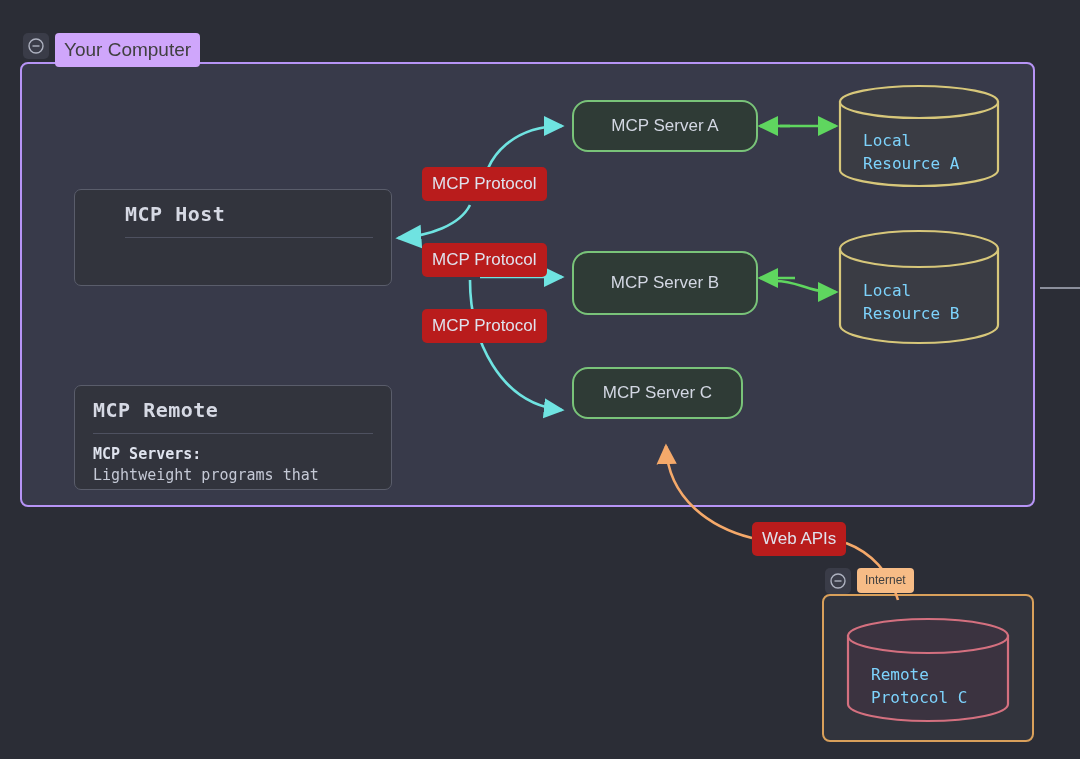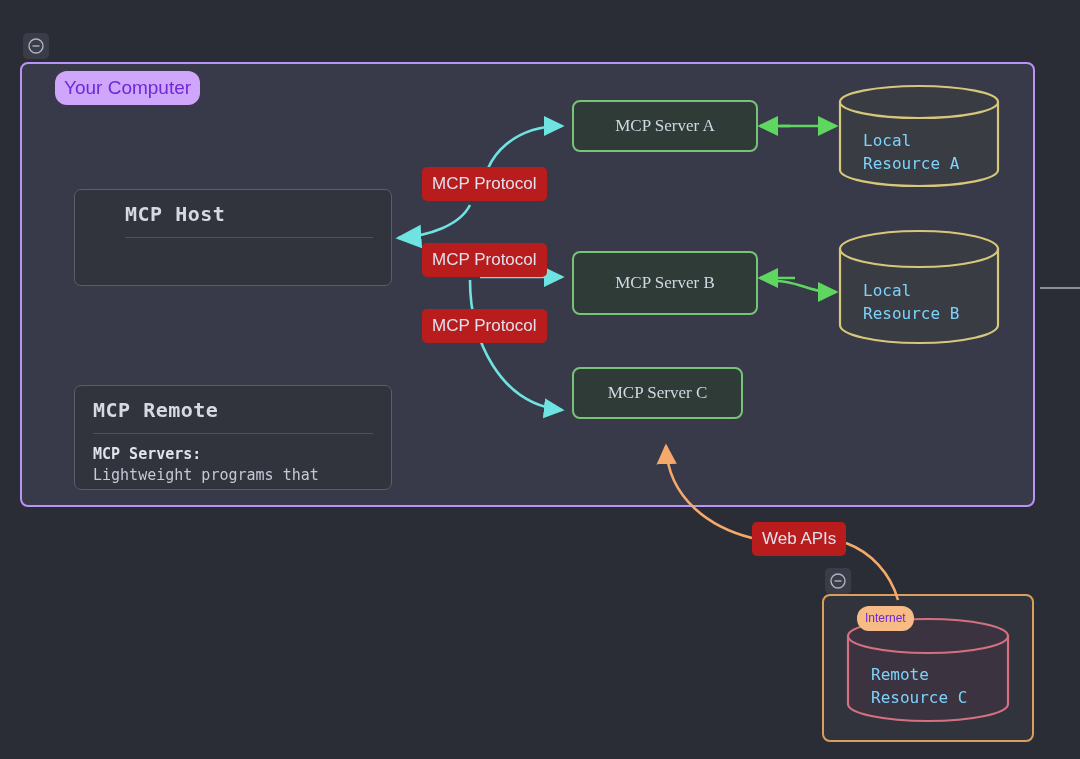--- a/index.html
+++ b/index.html
@@ -26,28 +26,27 @@
   }
   .group-internet{
     left:822px;top:594px;width:212px;height:148px;
     border-color:#d9a05b;
     background:#32343d;
   }
 
   
   .glabel{
     position:absolute;
-    border-radius:12px;
+    border-radius:4px;
     font-size:19px;
     line-height:1;
     padding:7px 9px 8px 9px;
-    color:#6d28d9;
+    color:#404040;
     white-space:nowrap;
     z-index:40;
-    margin-top:38px;
   }
   .glabel-computer{left:55px;top:33px;background:#cfa6fb;}
   .glabel-internet{left:857px;top:568px;background:#f7bc86;font-size:12px;padding:6px 8px 7px 8px;}
 
   
   .collapse{
     position:absolute;
     width:26px;height:26px;
     background:#3a3c48;
     border-radius:5px;
@@ -87,25 +86,25 @@
     font-size:15px;
     line-height:21px;
   }
   .card-body b{color:#dfe3ee;font-weight:bold;}
 
   
   .node{
     position:absolute;
     background:#2f3b36;
     border:2px solid #79c379;
-    border-radius:8px;
+    border-radius:16px;
     box-sizing:border-box;
     display:flex;align-items:center;justify-content:center;
     color:#d3d7e3;
-    font-family:Liberation Serif, serif;
+    font-family:Liberation Sans, sans-serif;
     font-size:17px;
   }
   .node-a{left:572px;top:100px;width:186px;height:52px;}
   .node-b{left:572px;top:251px;width:186px;height:64px;}
   .node-c{left:572px;top:367px;width:171px;height:52px;}
 
   
   .cyl{position:absolute;}
   .cyl .cyl-txt{
     position:absolute;
@@ -213,21 +212,21 @@
     </div>
   </div>
 
   <div class="cyl cyl-c">
     <svg width="164" height="106" viewBox="0 0 164 106">
       <path d="M2,19 L2,87 A80,17 0 0 0 162,87 L162,19 Z" fill="#3b3340" stroke="#d4707f" stroke-width="2.2"></path>
       <ellipse cx="82" cy="19" rx="80" ry="17" fill="#3b3340" stroke="#d4707f" stroke-width="2.2"></ellipse>
     </svg>
     <div class="cyl-txt">
       <span>Remote</span><br>
-      <span>Resource C</span>
+      <span>Protocol C</span>
     </div>
   </div>
 
   <div class="node node-a">
     <span>MCP Server A</span>
   </div>
   <div class="node node-b">
     <span>MCP Server B</span>
   </div>
   <div class="node node-c">

